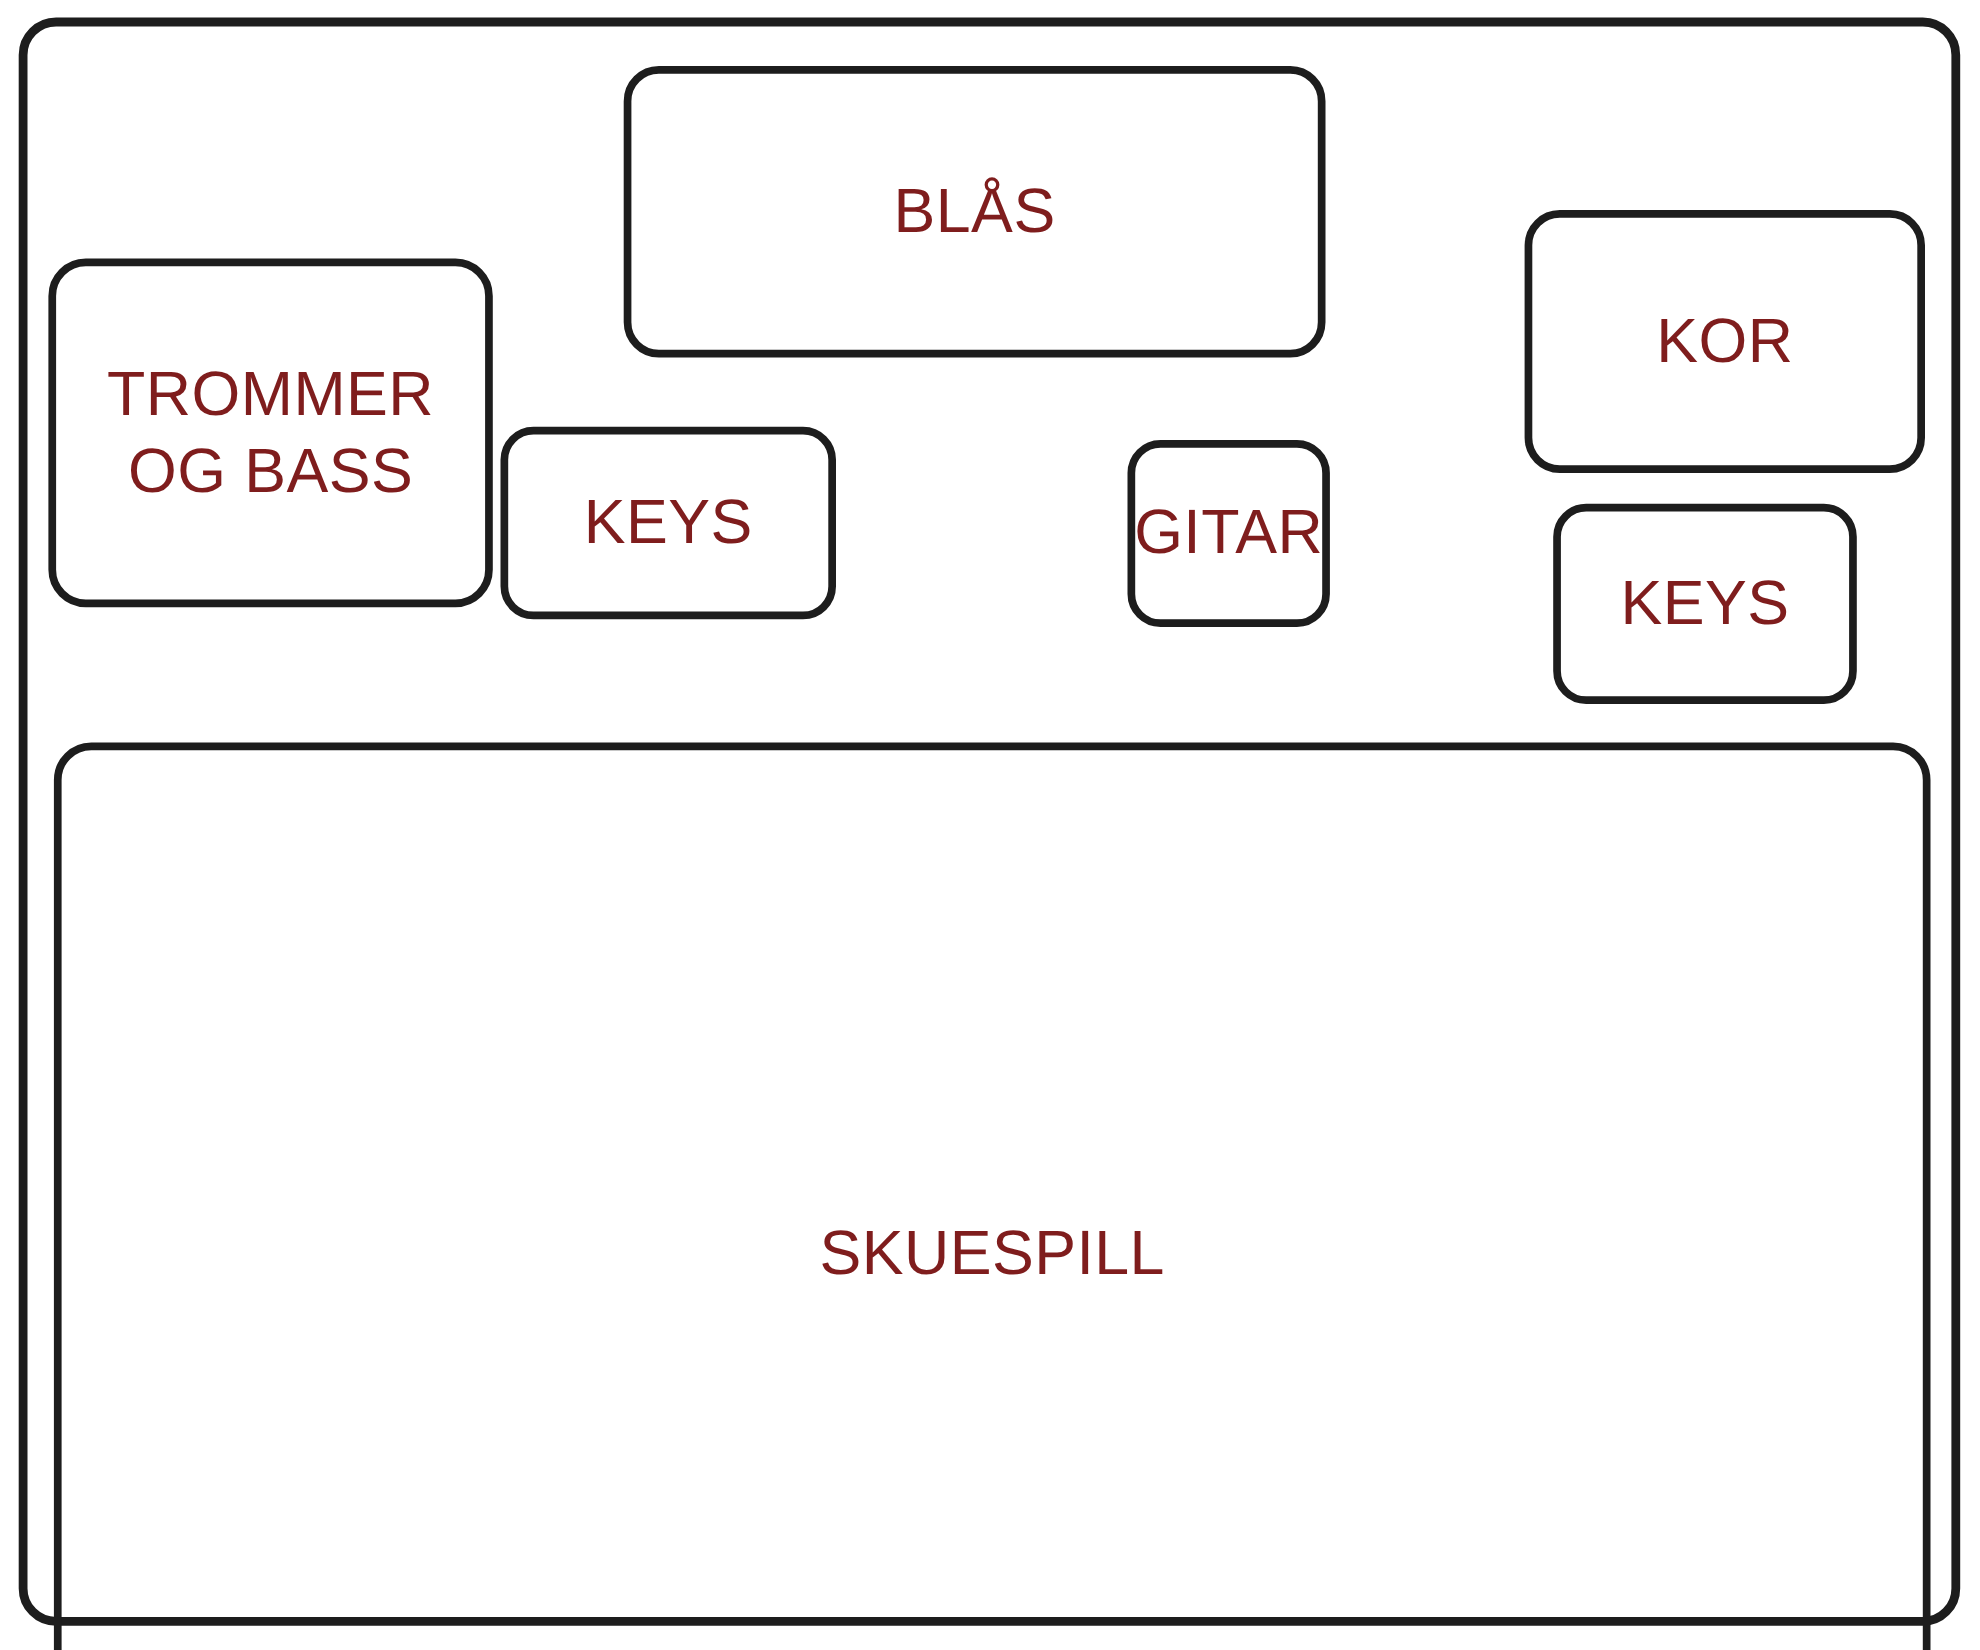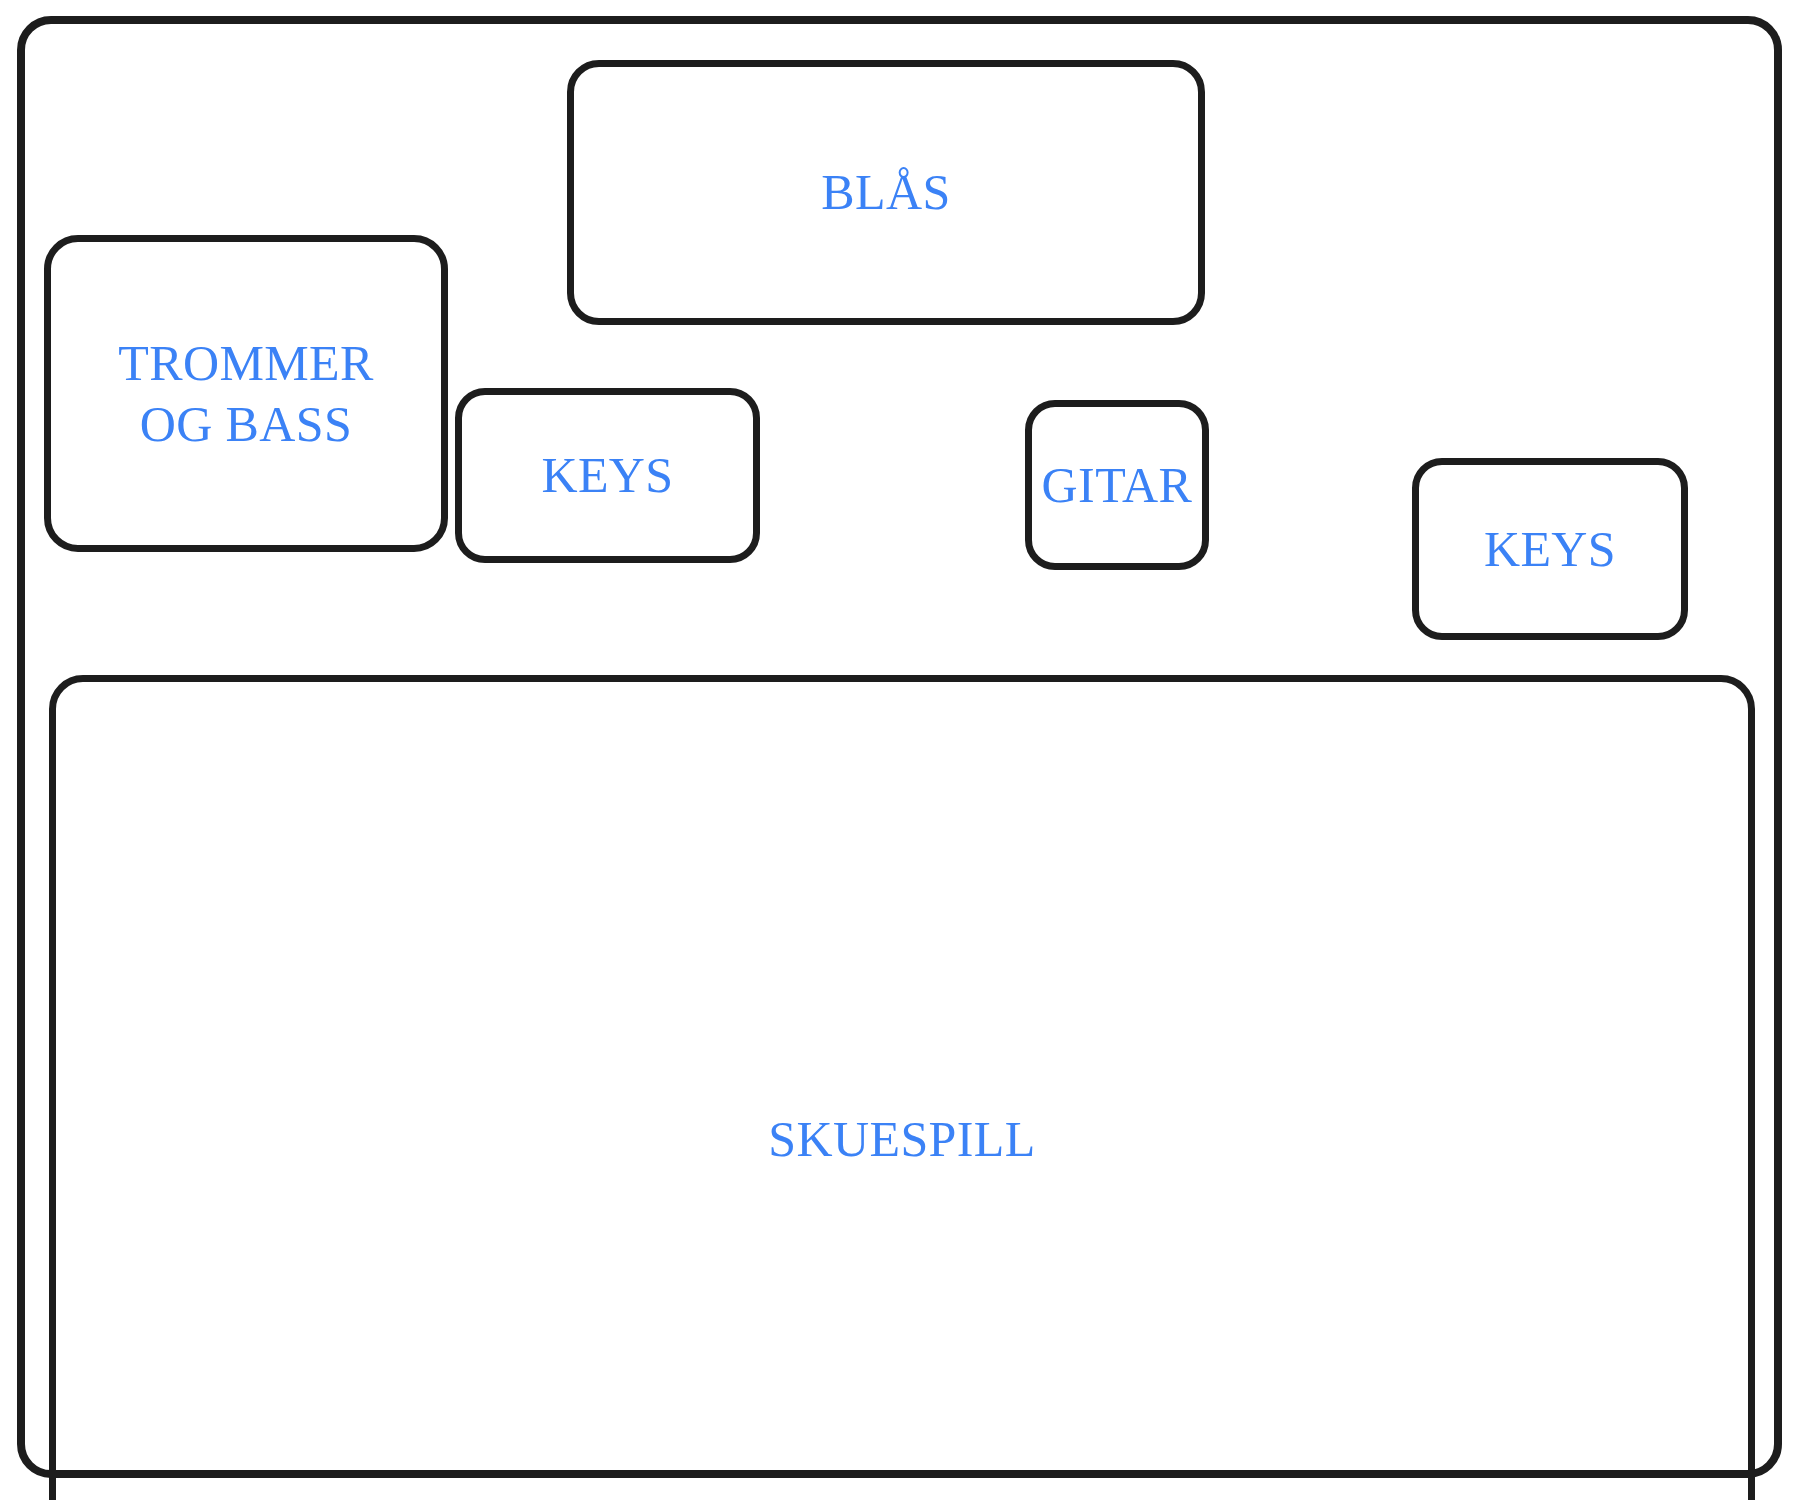--- a/index.html
+++ b/index.html
@@ -30,24 +30,24 @@
   .zone-outer-frame {
     left: 17px;
     top: 16px;
     width: 1765px;
     height: 1462px;
     border-width: 8px;
     border-radius: 34px;
     display: block;
   }
   .zone-label {
-    font-family: Liberation Serif, serif;
-    font-size: 50px;
+    font-family: Liberation Sans, sans-serif;
+    font-size: 57px;
     font-weight: 400;
-    color: #3b82f6;
+    color: #7f1d1d;
     letter-spacing: 0.4px;
     text-align: center;
     line-height: 1.22;
     white-space: pre-line;
     user-select: none;
   }
 
   
   .zone-trommer-og-bass {
     left: 44px;  top: 235px;
@@ -95,20 +95,23 @@
 
   <div class="zone zone-trommer-og-bass">
     <span class="zone-label">TROMMER
 OG BASS</span>
   </div>
 
   <div class="zone zone-blas">
     <span class="zone-label">BLÅS</span>
   </div>
 
+  <div class="zone zone-kor">
+    <span class="zone-label">KOR</span>
+  </div>
 
   <div class="zone zone-keys-left">
     <span class="zone-label">KEYS</span>
   </div>
 
   <div class="zone zone-gitar">
     <span class="zone-label">GITAR</span>
   </div>
 
   <div class="zone zone-keys-right">

